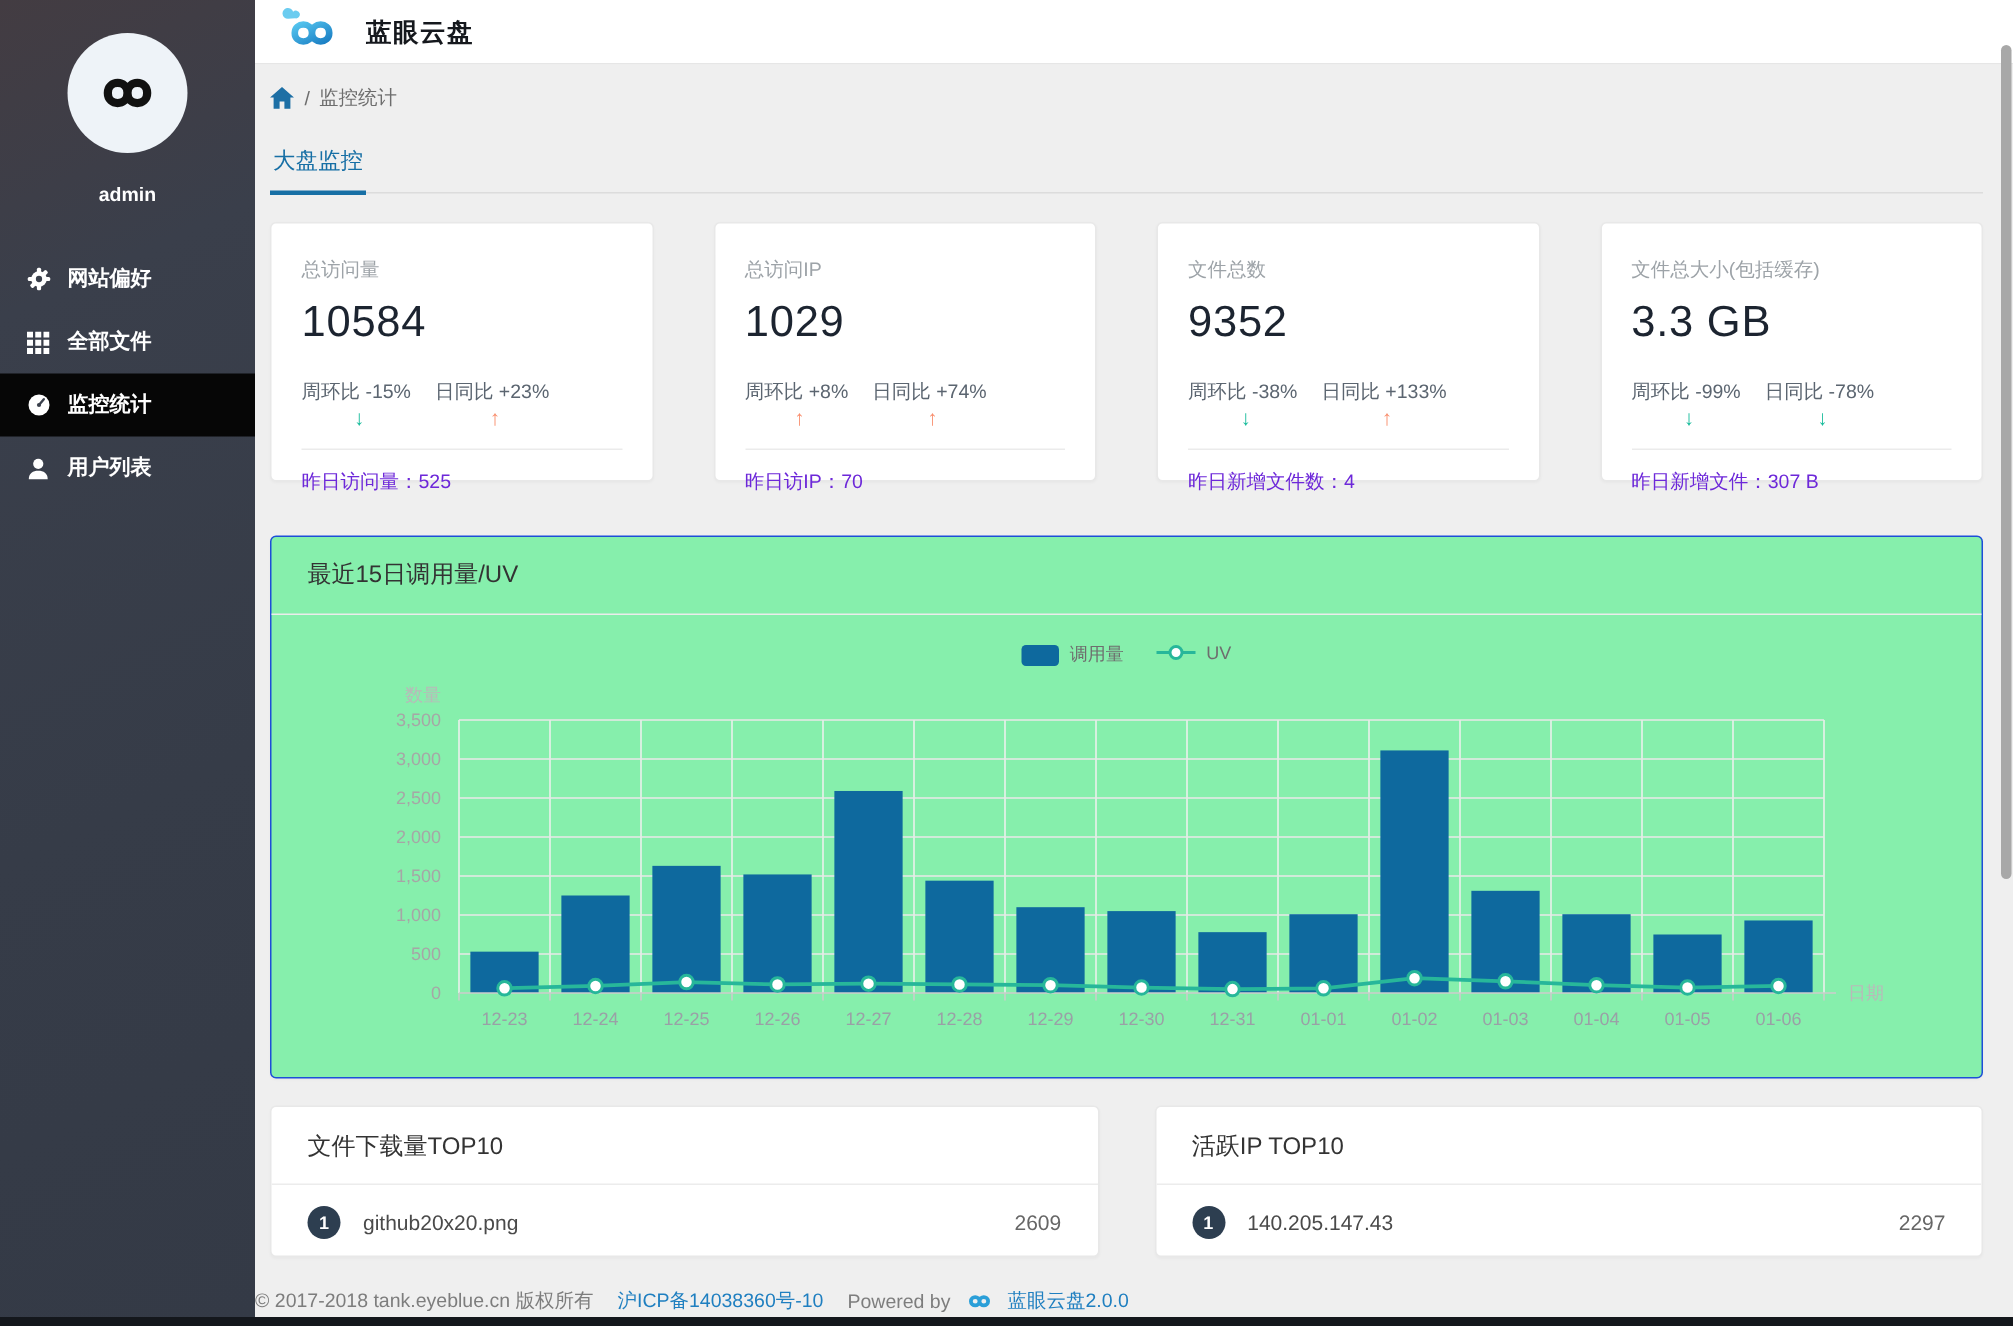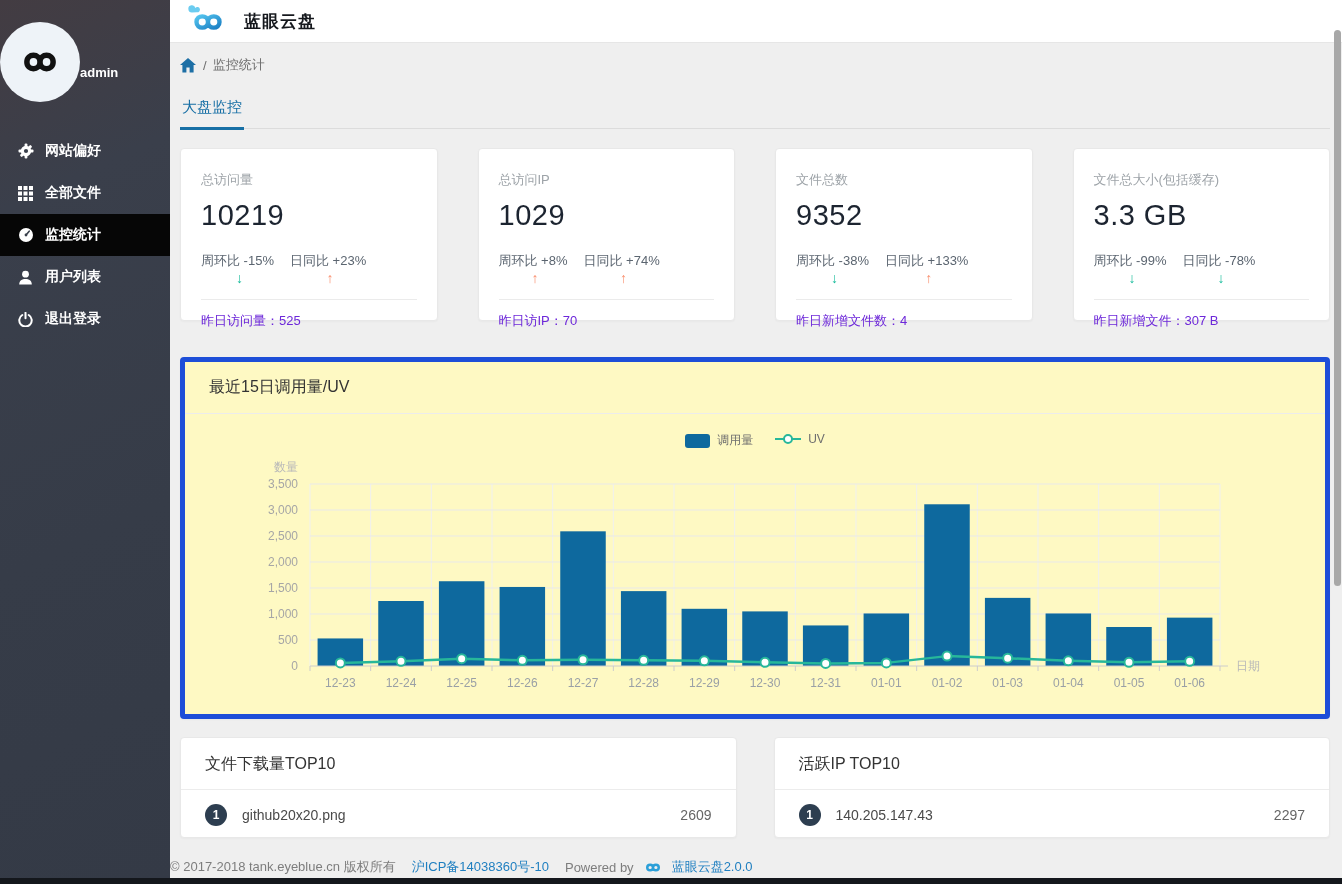--- a/index.html
+++ b/index.html
@@ -5,21 +5,21 @@
   * { margin:0; padding:0; box-sizing:border-box; }
   html,body { width:1342px; height:884px; overflow:hidden; }
   body { font-family:"Liberation Sans","DejaVu Sans",sans-serif; background:#efefef; position:relative; }
 
   #app { display:flex; width:1342px; height:884px; }
 
   
   .sidebar { width:170px; flex:0 0 170px; height:884px;
     background:linear-gradient(155deg,#433c42 0%,#3a3f4b 22%,#363c48 60%,#343a46 100%);
     color:#fff; }
-  .avatar-wrap { display:flex; align-items:center; padding-top:22px; }
+  .avatar-wrap { display:flex; flex-direction:column; align-items:center; padding-top:22px; }
   .avatar { width:80px; height:80px; border-radius:50%; background:#eef3f8; display:flex; align-items:center; justify-content:center; cursor:pointer; }
   .username { margin-top:20px; font-size:13px; font-weight:bold; color:#fff; }
   .nav { margin-top:28px; }
   .nav-item { display:flex; align-items:center; height:42px; padding-left:17px; cursor:pointer; font-size:14px; font-weight:bold; color:#fff; }
   .nav-item.active { background:#060606; }
   .nav-item .ico { width:17px; height:17px; margin-right:11px; display:flex; align-items:center; justify-content:center; }
 
   
   .main { flex:1; display:flex; flex-direction:column; height:884px; background:#efefef; }
   .topbar { height:43px; background:#fff; border-bottom:1px solid #e6e6e6; display:flex; align-items:center; padding-left:12px; flex:0 0 43px; }
@@ -41,21 +41,21 @@
   .stat-value { font-size:29px; color:#1c2430; margin-top:10px; letter-spacing:0.5px; }
   .stat-trend { display:flex; align-items:center; font-size:13px; color:#5b6570; margin-top:20px; }
   .trend-group { display:flex; align-items:center; margin-right:16px;flex-direction:column; }
   .trend-arrow { font-weight:bold; font-size:14px; margin-left:4px; }
   .trend-arrow.up { color:#f98e6d; }
   .trend-arrow.down { color:#19bc9c; }
   .stat-div { border-top:1px solid #ebebeb; margin-top:13px; }
   .stat-bottom { font-size:13px; color:#6d28d9; padding-top:12px; }
 
   
-  .chart-card { background:#fef9c3; border:5px solid #1d4ed8; border-radius:4px; margin-top:36px; height:362px; box-shadow:0 1px 2px rgba(0,0,0,0.03); }
+  .chart-card { background:#86efac; border:1px solid #1d4ed8; border-radius:4px; margin-top:36px; height:362px; box-shadow:0 1px 2px rgba(0,0,0,0.03); }
   .chart-head { padding:15px 24px; font-size:16px; color:#333; border-bottom:1px solid #ececec; }
   .legend-row { display:flex; justify-content:center; align-items:flex-start; gap:22px; margin-top:18px; height:16px; }
   .legend-item { display:flex; align-items:center; gap:7px; font-size:12px; color:#6e6e6e; cursor:pointer; }
   .legend-swatch-rect { width:25px; height:14px; border-radius:3px; }
   .legend-swatch-line { position:relative; width:26px; height:12px; }
   .legend-swatch-line .ln { position:absolute; left:0; right:0; top:5px; height:2px; }
   .legend-swatch-line .dot { position:absolute; left:8px; top:1px; width:10px; height:10px; border-radius:50%; background:#fff; border:2px solid #27b79a; }
   .chart-svg-wrap { padding:6px 0 0 0; }
 
   
@@ -138,29 +138,20 @@
       </div>
       <div class="nav-item">
         <span class="ico">
           <svg width="15" height="15" viewBox="0 0 15 15">
             <circle cx="7.5" cy="4.2" r="3.4" fill="#ffffff"></circle>
             <path d="M1.2,14.5 C1.2,10.6 4,8.9 7.5,8.9 C11,8.9 13.8,10.6 13.8,14.5 Z" fill="#ffffff"></path>
           </svg>
         </span>
         <span>用户列表</span>
       </div>
-      <div class="nav-item">
-        <span class="ico">
-          <svg width="15" height="15" viewBox="0 0 15 15">
-            <path d="M4.3,3 A6.2,6.2 0 1 0 10.7,3" fill="none" stroke="#ffffff" stroke-width="2" stroke-linecap="round"></path>
-            <line x1="7.5" y1="0.8" x2="7.5" y2="6.2" stroke="#ffffff" stroke-width="2" stroke-linecap="round"></line>
-          </svg>
-        </span>
-        <span>退出登录</span>
-      </div>
     </nav>
   </aside>
 
   <div class="main">
 
     <header class="topbar">
       <svg width="52" height="32" viewBox="0 0 52 32">
         <defs>
           <linearGradient id="lg1" x1="0" y1="0" x2="1" y2="1">
             <stop offset="0" stop-color="#54c4ee"></stop>
@@ -186,21 +177,21 @@
       </div>
 
       <div class="tabs">
         <span class="tab">大盘监控</span>
       </div>
 
       <div class="cards-row">
 
         <div class="stat-card">
           <div class="stat-label">总访问量</div>
-          <div class="stat-value">10219</div>
+          <div class="stat-value">10584</div>
           <div class="stat-trend">
             <span class="trend-group">
                 <span>周环比 -15%</span>
                 <span class="trend-arrow down">↓</span>
               </span>
             <span class="trend-group">
                 <span>日同比 +23%</span>
                 <span class="trend-arrow up">↑</span>
               </span>
           </div>

